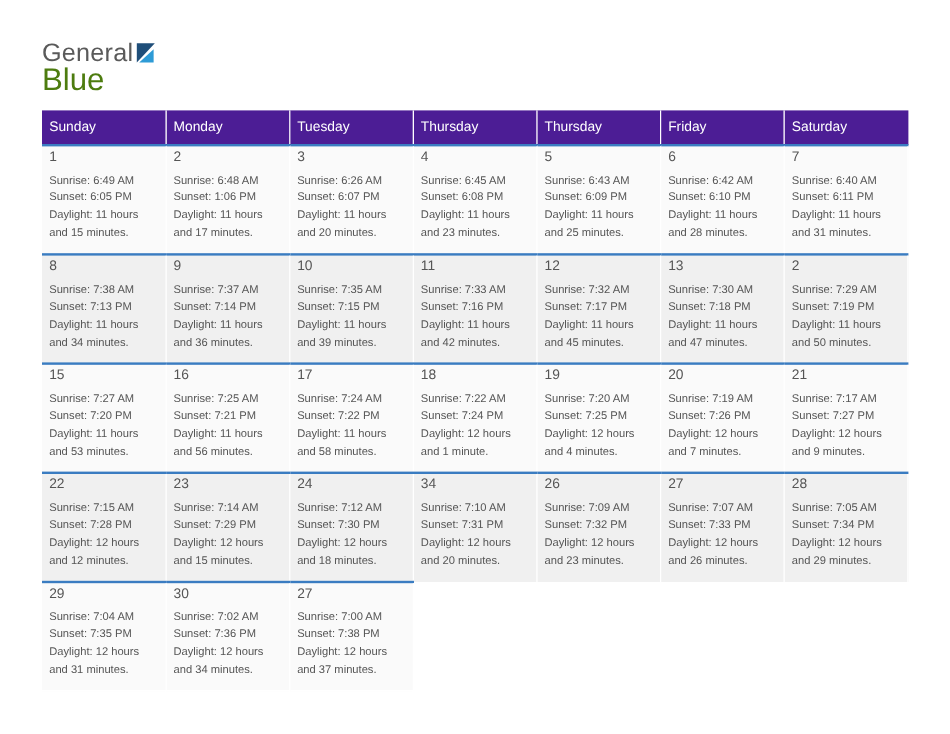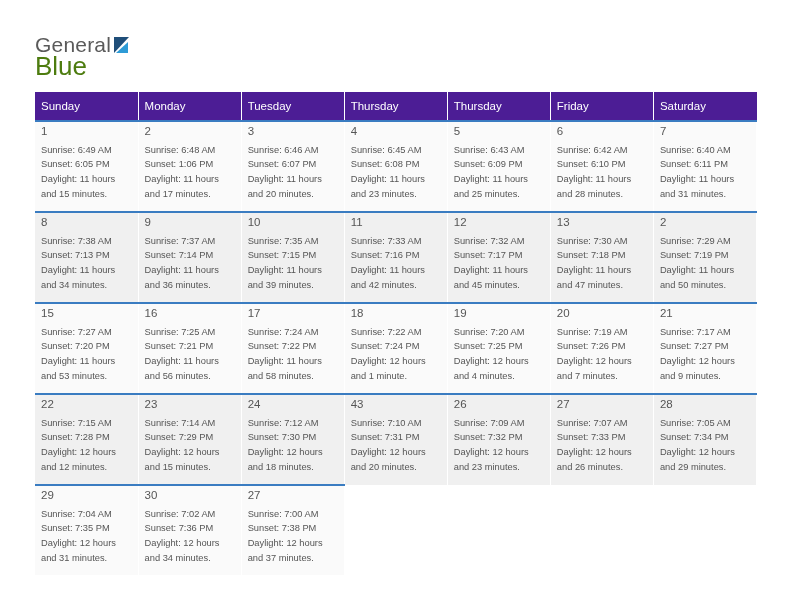--- a/index.html
+++ b/index.html
@@ -169,21 +169,21 @@
           <div class="info">
             <div>Sunrise: 6:48 AM</div>
             <div>Sunset: 1:06 PM</div>
             <div>Daylight: 11 hours</div>
             <div>and 17 minutes.</div>
           </div>
         </td>
         <td class="topline">
           <div class="daynum">3</div>
           <div class="info">
-            <div>Sunrise: 6:46 AM</div>
+            <div>Sunrise: 6:26 AM</div>
             <div>Sunset: 6:07 PM</div>
             <div>Daylight: 11 hours</div>
             <div>and 20 minutes.</div>
           </div>
         </td>
         <td class="topline">
           <div class="daynum">4</div>
           <div class="info">
             <div>Sunrise: 6:45 AM</div>
             <div>Sunset: 6:08 PM</div>
@@ -374,21 +374,21 @@
         <td class="topline">
           <div class="daynum">24</div>
           <div class="info">
             <div>Sunrise: 7:12 AM</div>
             <div>Sunset: 7:30 PM</div>
             <div>Daylight: 12 hours</div>
             <div>and 18 minutes.</div>
           </div>
         </td>
         <td class="topline">
-          <div class="daynum">43</div>
+          <div class="daynum">34</div>
           <div class="info">
             <div>Sunrise: 7:10 AM</div>
             <div>Sunset: 7:31 PM</div>
             <div>Daylight: 12 hours</div>
             <div>and 20 minutes.</div>
           </div>
         </td>
         <td class="topline">
           <div class="daynum">26</div>
           <div class="info">

